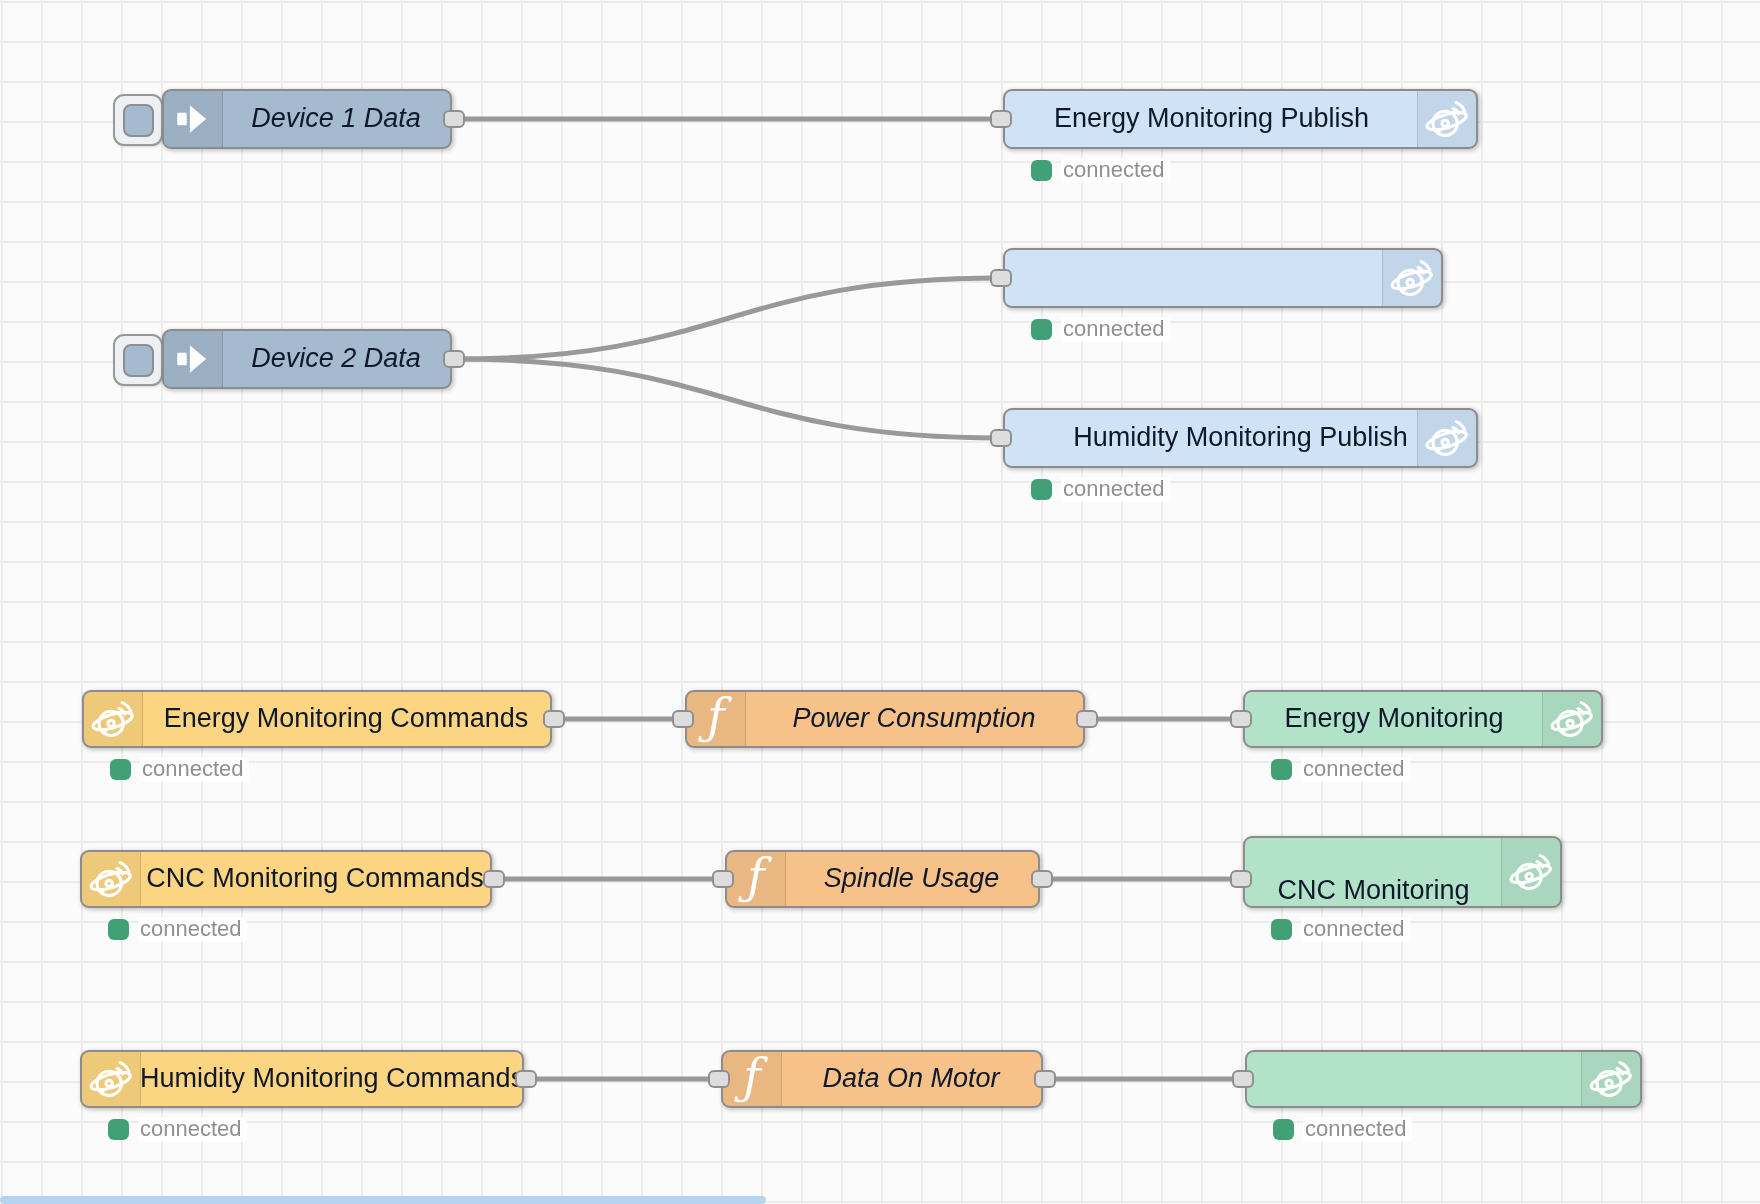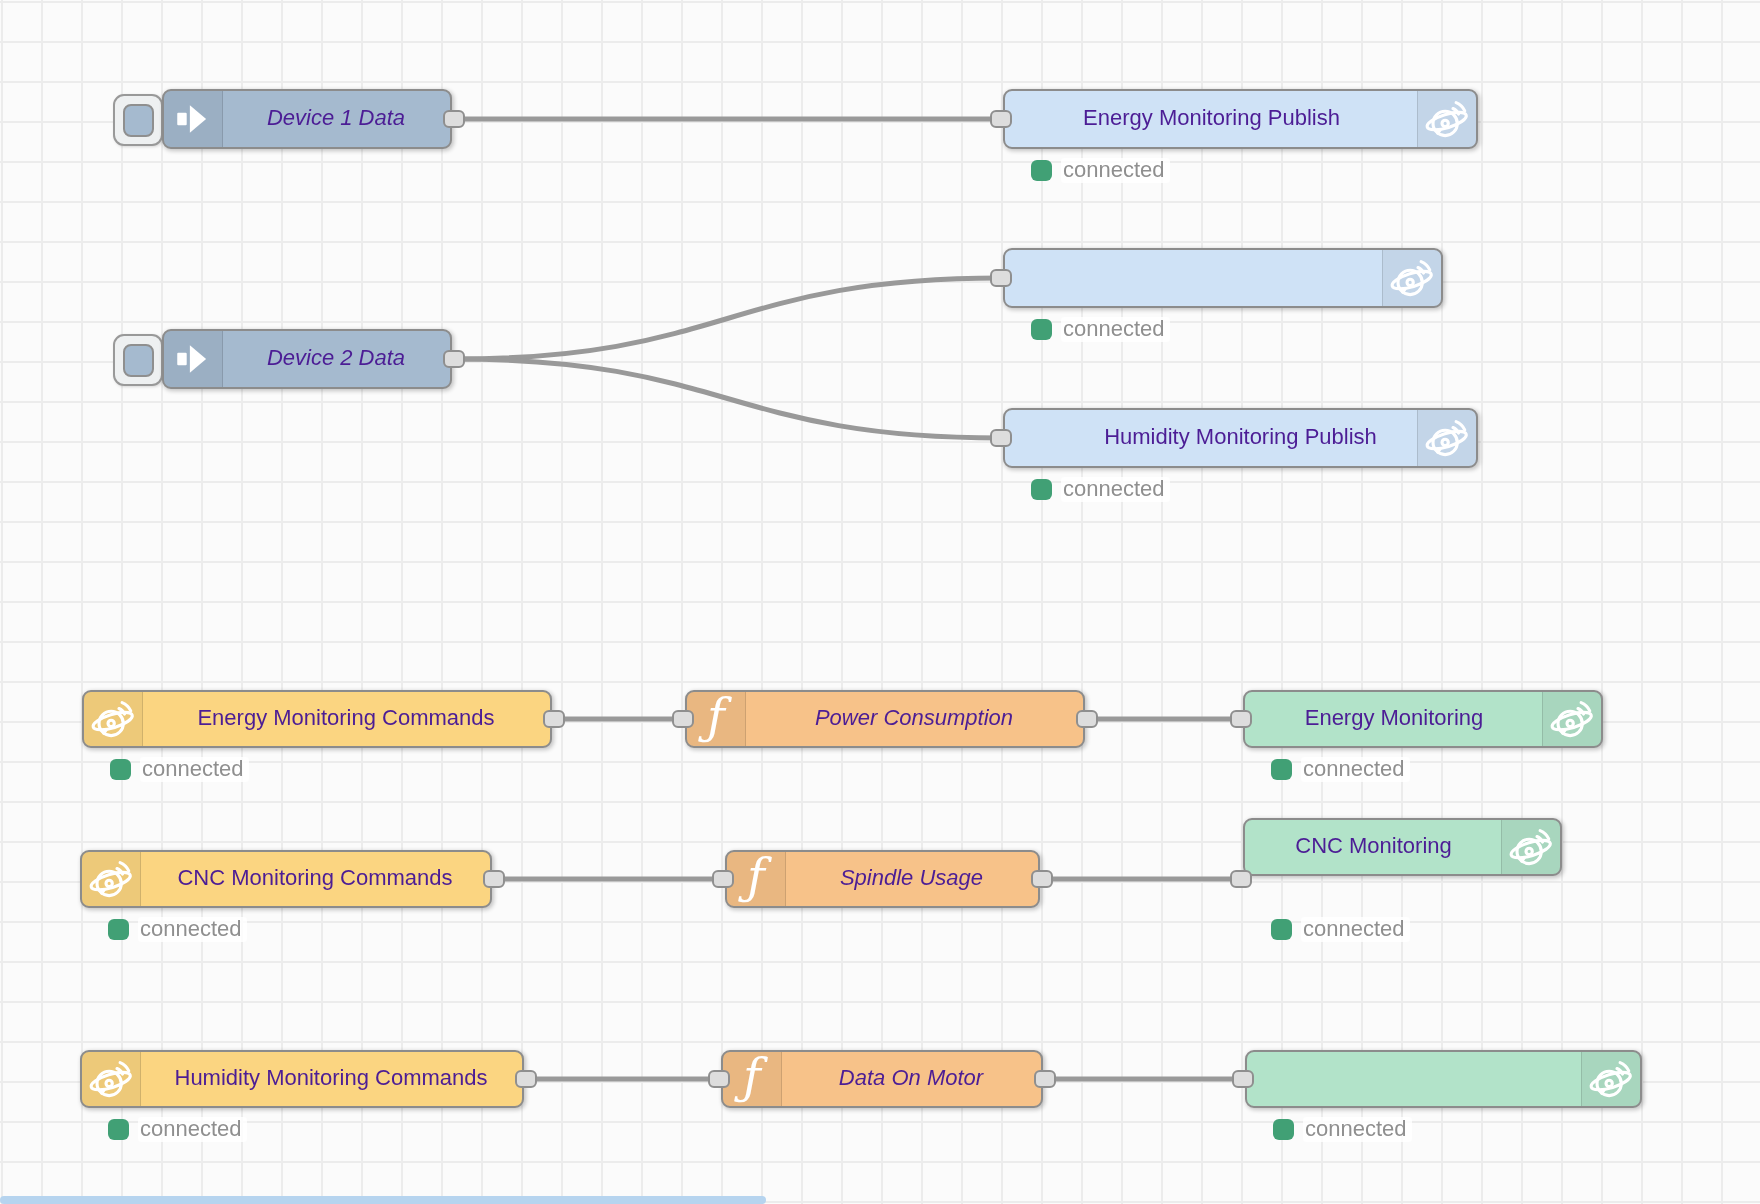--- a/index.html
+++ b/index.html
@@ -19,21 +19,21 @@
   #wire-layer{position:absolute;left:0;top:0;width:1760px;height:1204px;z-index:1;}
   #wire-layer path{fill:none;stroke-width:5px;stroke-linecap:round;}
   .node{
     position:absolute;z-index:2;
     border:2px solid #8c8c8c;border-radius:9px;
     box-sizing:border-box;
     box-shadow:1.5px 1.5px 4px rgba(0,0,0,0.22);
     display:flex;align-items:center;
   }
   .node-label{
-    flex:1;text-align:center;font-size:22px;color:#4c1d95;
+    flex:1;text-align:center;font-size:27px;color:#0f172a;
     white-space:nowrap;overflow:hidden;line-height:1;
     padding-bottom:2px;
   }
   .node-label.italic{font-style:italic;}
   .icon-area{
     position:absolute;top:0;bottom:0;width:58px;
     background:rgba(0,0,0,0.055);
     display:flex;align-items:center;justify-content:center;
   }
   .icon-area.left{left:0;border-right:1px solid rgba(0,0,0,0.12);border-radius:7px 0 0 7px;}
@@ -244,21 +244,21 @@
         <span class="status-text">connected</span>
       </div>
       <div class="node" style="left: 725px; top: 850px; width: 315px; height: 58px; background: rgb(247, 194, 137);">
         <div class="icon-area left">
           <div class="fn-glyph">ƒ</div>
         </div>
         <span class="node-label italic" style="margin-left: 58px;">Spindle Usage</span>
       </div>
       <div class="port" style="left: 712px; top: 870px;"></div>
       <div class="port" style="left: 1031px; top: 870px;"></div>
-      <div class="node" style="left: 1243px; top: 818px; width: 319px; height: 58px; background: rgb(178, 227, 201);">
+      <div class="node" style="left: 1243px; top: 836px; width: 319px; height: 72px; background: rgb(178, 227, 201); align-items: flex-end;">
         <div class="icon-area right">
           <svg viewBox="0 0 60 60" width="47" height="47">
             <g fill="none" stroke="#fff" stroke-width="4" stroke-linecap="round">
               <circle cx="27" cy="35" r="15.5"></circle>
               <circle cx="27" cy="35" r="4"></circle>
               <path d="M20.5 43.5 L17.5 47.5"></path>
               <ellipse cx="29" cy="32" rx="26" ry="8.5" transform="rotate(-17 29 32)"></ellipse>
               <path d="M37 16 A 13 13 0 0 1 44 23"></path>
               <path d="M41 8.5 A 21 21 0 0 1 52 19"></path>
             </g>

